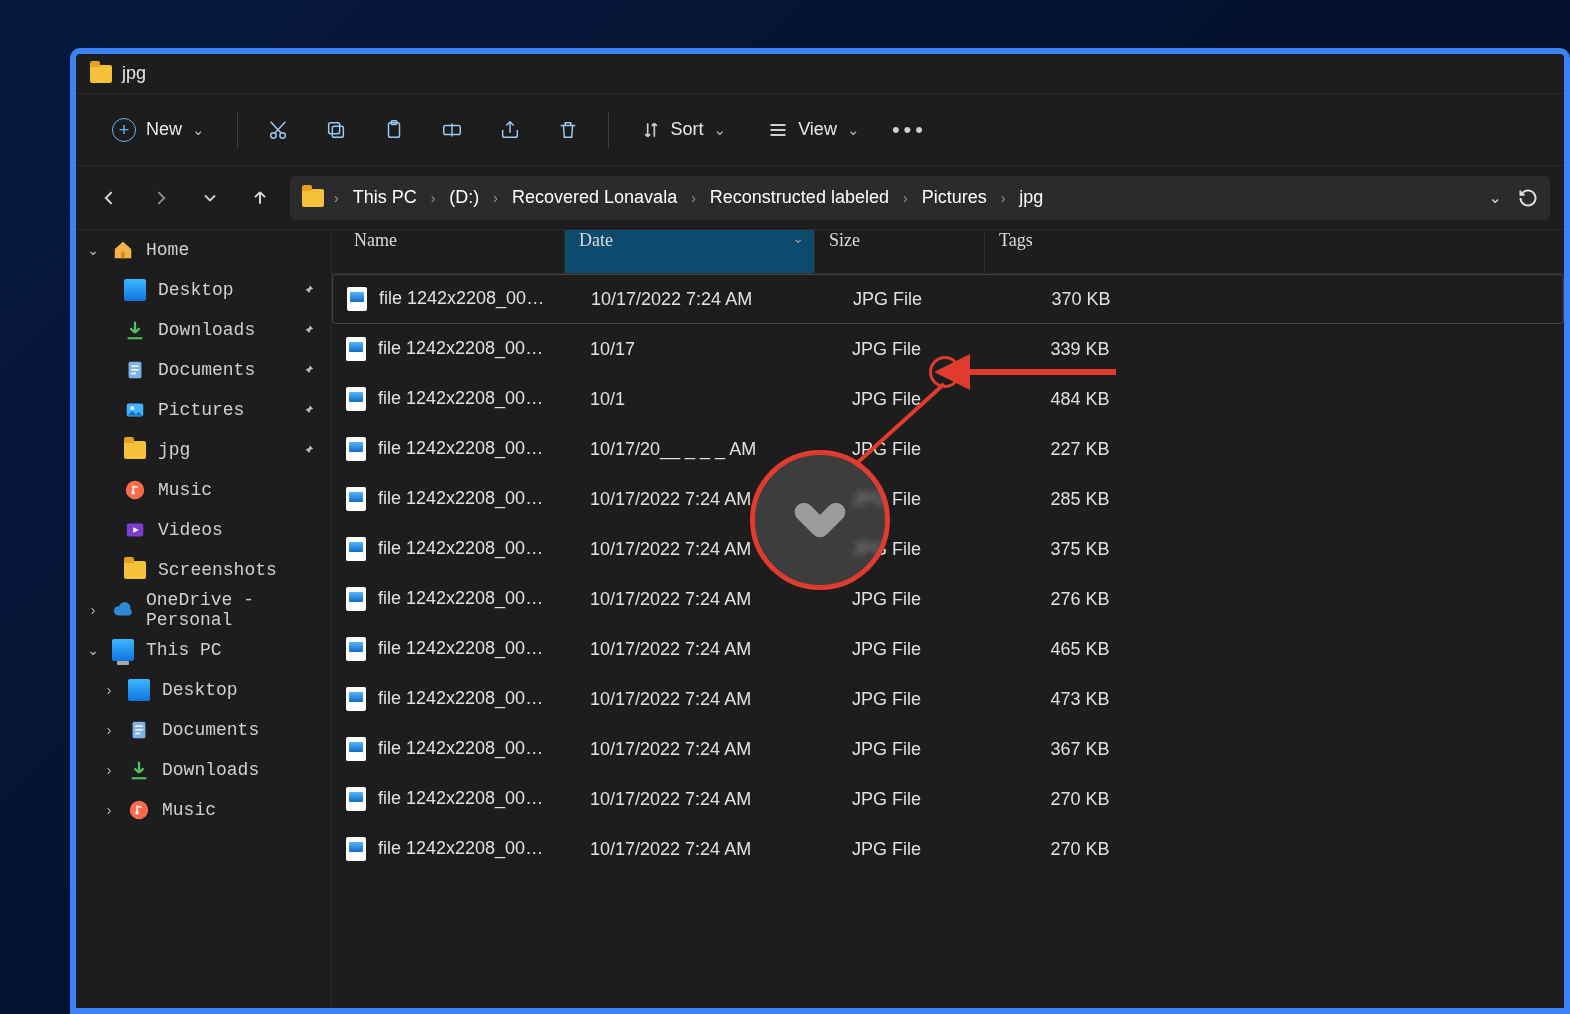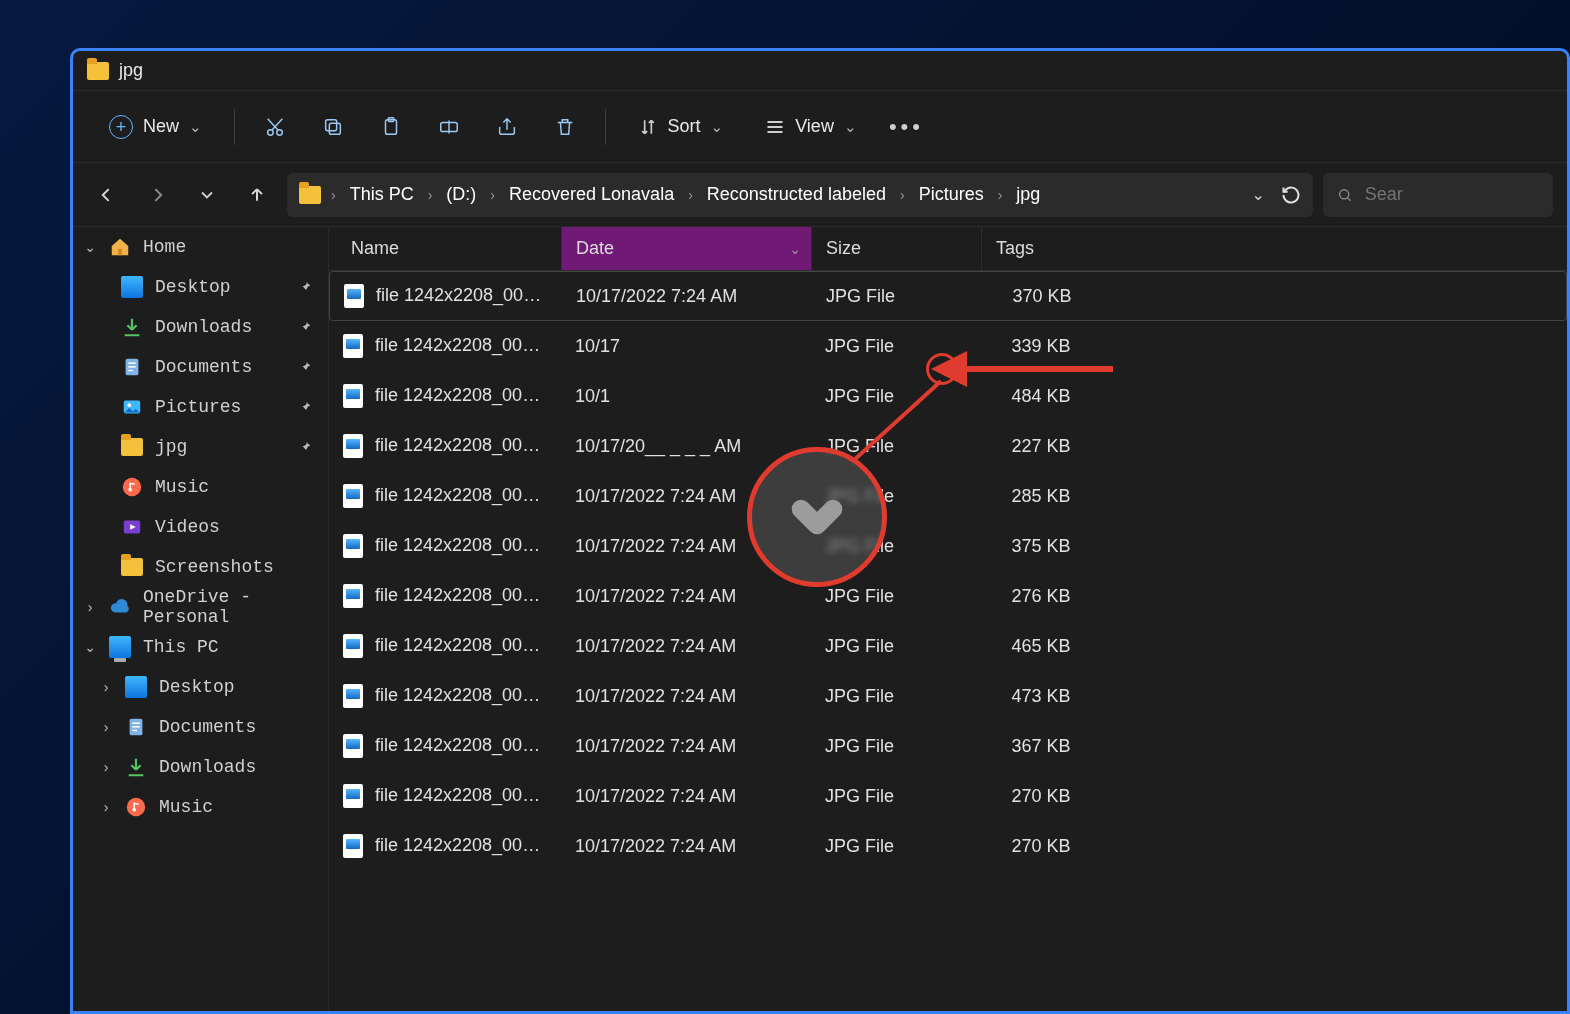--- a/index.html
+++ b/index.html
@@ -12,21 +12,21 @@
   --txt2:#d0d0d0;
   --muted:#8f8f8f;
   --accent:#61b6ff;
   --pin:#b7b7b7;
   --arrow:#df3b2e;
   --fold1:#f6c13a;
   --fold2:#e6a121;
 }
 *{box-sizing:border-box;}
 html,body{margin:0;padding:0;width:1570px;height:1014px;background:linear-gradient(135deg,#06193f,#010a1e);font-family:"Segoe UI",Arial,sans-serif;font-size:18px;color:var(--txt);overflow:hidden;}
-.window{position:absolute;left:70px;top:48px;right:0;bottom:0;background:var(--bg1);border:3px solid #3b82f6;border-radius:10px 10px 0 0;overflow:hidden;}
+.window{position:absolute;left:70px;top:48px;right:0;bottom:0;background:var(--bg1);border:6px solid #3b82f6;border-radius:10px 10px 0 0;overflow:hidden;}
 .titlebar{height:40px;display:flex;align-items:center;padding:0 14px;gap:10px;border-bottom:1px solid #2a2a2a;}
 .titlebar .ic{flex:0 0 auto;}
 .folder-ic{width:22px;height:18px;position:relative;}
 .folder-ic::before{content:"";position:absolute;inset:0;background:var(--fold1);border-radius:2px;}
 .folder-ic::after{content:"";position:absolute;left:0;top:-4px;width:10px;height:6px;background:var(--fold2);border-radius:2px 2px 0 0;}
 .toolbar{display:flex;align-items:center;height:72px;gap:10px;padding:0 20px;border-bottom:1px solid #2a2a2a;}
 .tbtn{height:42px;display:inline-flex;align-items:center;gap:10px;padding:0 16px;border-radius:6px;color:var(--txt);}
 .tbtn .chev{font-size:15px;color:#bbb;}
 .tbtn.icononly{padding:0;width:48px;justify-content:center;}
 .tbtn.icononly svg{width:22px;height:22px;stroke:#9cc9f2;fill:none;stroke-width:1.6;}
@@ -53,25 +53,25 @@
 .sitem .cexp{width:14px;text-align:center;color:#bdbdbd;font-size:14px;}
 .sitem .lab{flex:1;color:var(--txt2);font-family:Liberation Mono, monospace;}
 .pin{width:14px;height:14px;color:var(--pin);flex:0 0 14px;}
 .ic{width:22px;height:22px;display:inline-flex;align-items:center;justify-content:center;}
 .ic.desktop{background:linear-gradient(#3fb7ff,#0e74df);border-radius:2px;}
 .ic.monitor{background:linear-gradient(#3fb7ff,#0e74df);border-radius:2px;position:relative;}
 .ic.monitor::after{content:"";position:absolute;bottom:-4px;left:5px;width:12px;height:4px;background:#aaa;border-radius:1px;}
 .ic.dl svg,.ic.docs svg,.ic.home svg,.ic.music svg,.ic.cloud svg,.ic.pics svg,.ic.videos svg{width:22px;height:22px;}
 .main{flex:1;overflow:auto;}
 .hdr{display:grid;grid-template-columns:232px 250px 170px 120px 1fr;height:44px;align-items:center;border-bottom:1px solid #2d2d2d;user-select:none;position:sticky;top:0;background:var(--bg1);}
-.hdr .hcell{padding:0 14px;color:#dcdcdc;height:100%;display:flex;align-items:center;position:relative;}
+.hdr .hcell{padding:0 14px;color:#dcdcdc;height:100%;display:flex;align-items:flex-start;position:relative;font-family:Liberation Serif, serif;}
 .hdr .hcell + .hcell{border-left:1px solid #2d2d2d;}
-.hdr .hcell.active{background:#701a75;}
+.hdr .hcell.active{background:#0c4a6e;}
 .hdr .hcell.active .dropchev{position:absolute;right:10px;color:#9a9a9a;font-size:14px;}
-.row{display:grid;grid-template-columns:232px 250px 170px 120px 1fr;height:50px;align-items:center;}
+.row{display:grid;grid-template-columns:232px 250px 170px 120px 1fr;height:50px;align-items:center;gap:12px;}
 .row .cell{padding:0 14px;color:#e1e1e1;white-space:nowrap;overflow:hidden;text-overflow:ellipsis;}
 .row .cell.size{text-align:center;}
 .row:first-child{border:1px solid #444;border-radius:4px;}
 .fileic{display:inline-block;width:20px;height:24px;background:#fff;border-radius:2px;margin-right:12px;position:relative;vertical-align:middle;}
 .fileic::after{content:"";position:absolute;left:3px;top:5px;width:14px;height:10px;background:linear-gradient(#55b6ff,#1469c2);border-radius:1px;}
 
 
 .annot-circle{position:absolute;left:674px;top:396px;width:140px;height:140px;border-radius:50%;border:5px solid var(--arrow);background:rgba(80,80,80,.62);backdrop-filter:blur(3px);display:flex;align-items:center;justify-content:center;color:#bcbcbc;font-size:60px;pointer-events:none;}
 .annot-circle svg{width:64px;height:64px;stroke:#9c9c9c;fill:none;stroke-width:7;stroke-linecap:round;stroke-linejoin:round;}
 .annot-small{position:absolute;left:853px;top:302px;width:32px;height:32px;border-radius:50%;border:3px solid var(--arrow);pointer-events:none;}
@@ -191,27 +191,20 @@
       <span class="bcrumb">jpg</span>
       <div class="addrctrls">
         <span style="color:#cfcfcf;font-size:16px">⌄</span>
         <svg viewBox="0 0 24 24" style="width:20px;height:20px;stroke:#e0e0e0;fill:none;stroke-width:2.4">
             <path d="M3 12a9 9 0 1 0 3-6.7L3 8"></path>
             <path d="M3 3v5h5"></path>
           </svg>
       </div>
     </div>
 
-    <div class="search">
-      <svg viewBox="0 0 24 24" style="width:18px;height:18px;stroke:#8e8e8e;fill:none;stroke-width:2">
-          <circle cx="11" cy="11" r="7"></circle>
-          <path d="M21 21l-5-5"></path>
-        </svg>
-      <input placeholder="Sear" style="">
-    </div>
   </div>
 
   <div class="body">
 
     <div class="side" id="sidebar">
         <div class="sitem lvl0">
           <span class="cexp">⌄</span>
           <span class="ic home">
             <svg viewBox="0 0 24 24" fill="#f2b24b">
               <path d="M3 11l9-8 9 8v10H3z"></path>

